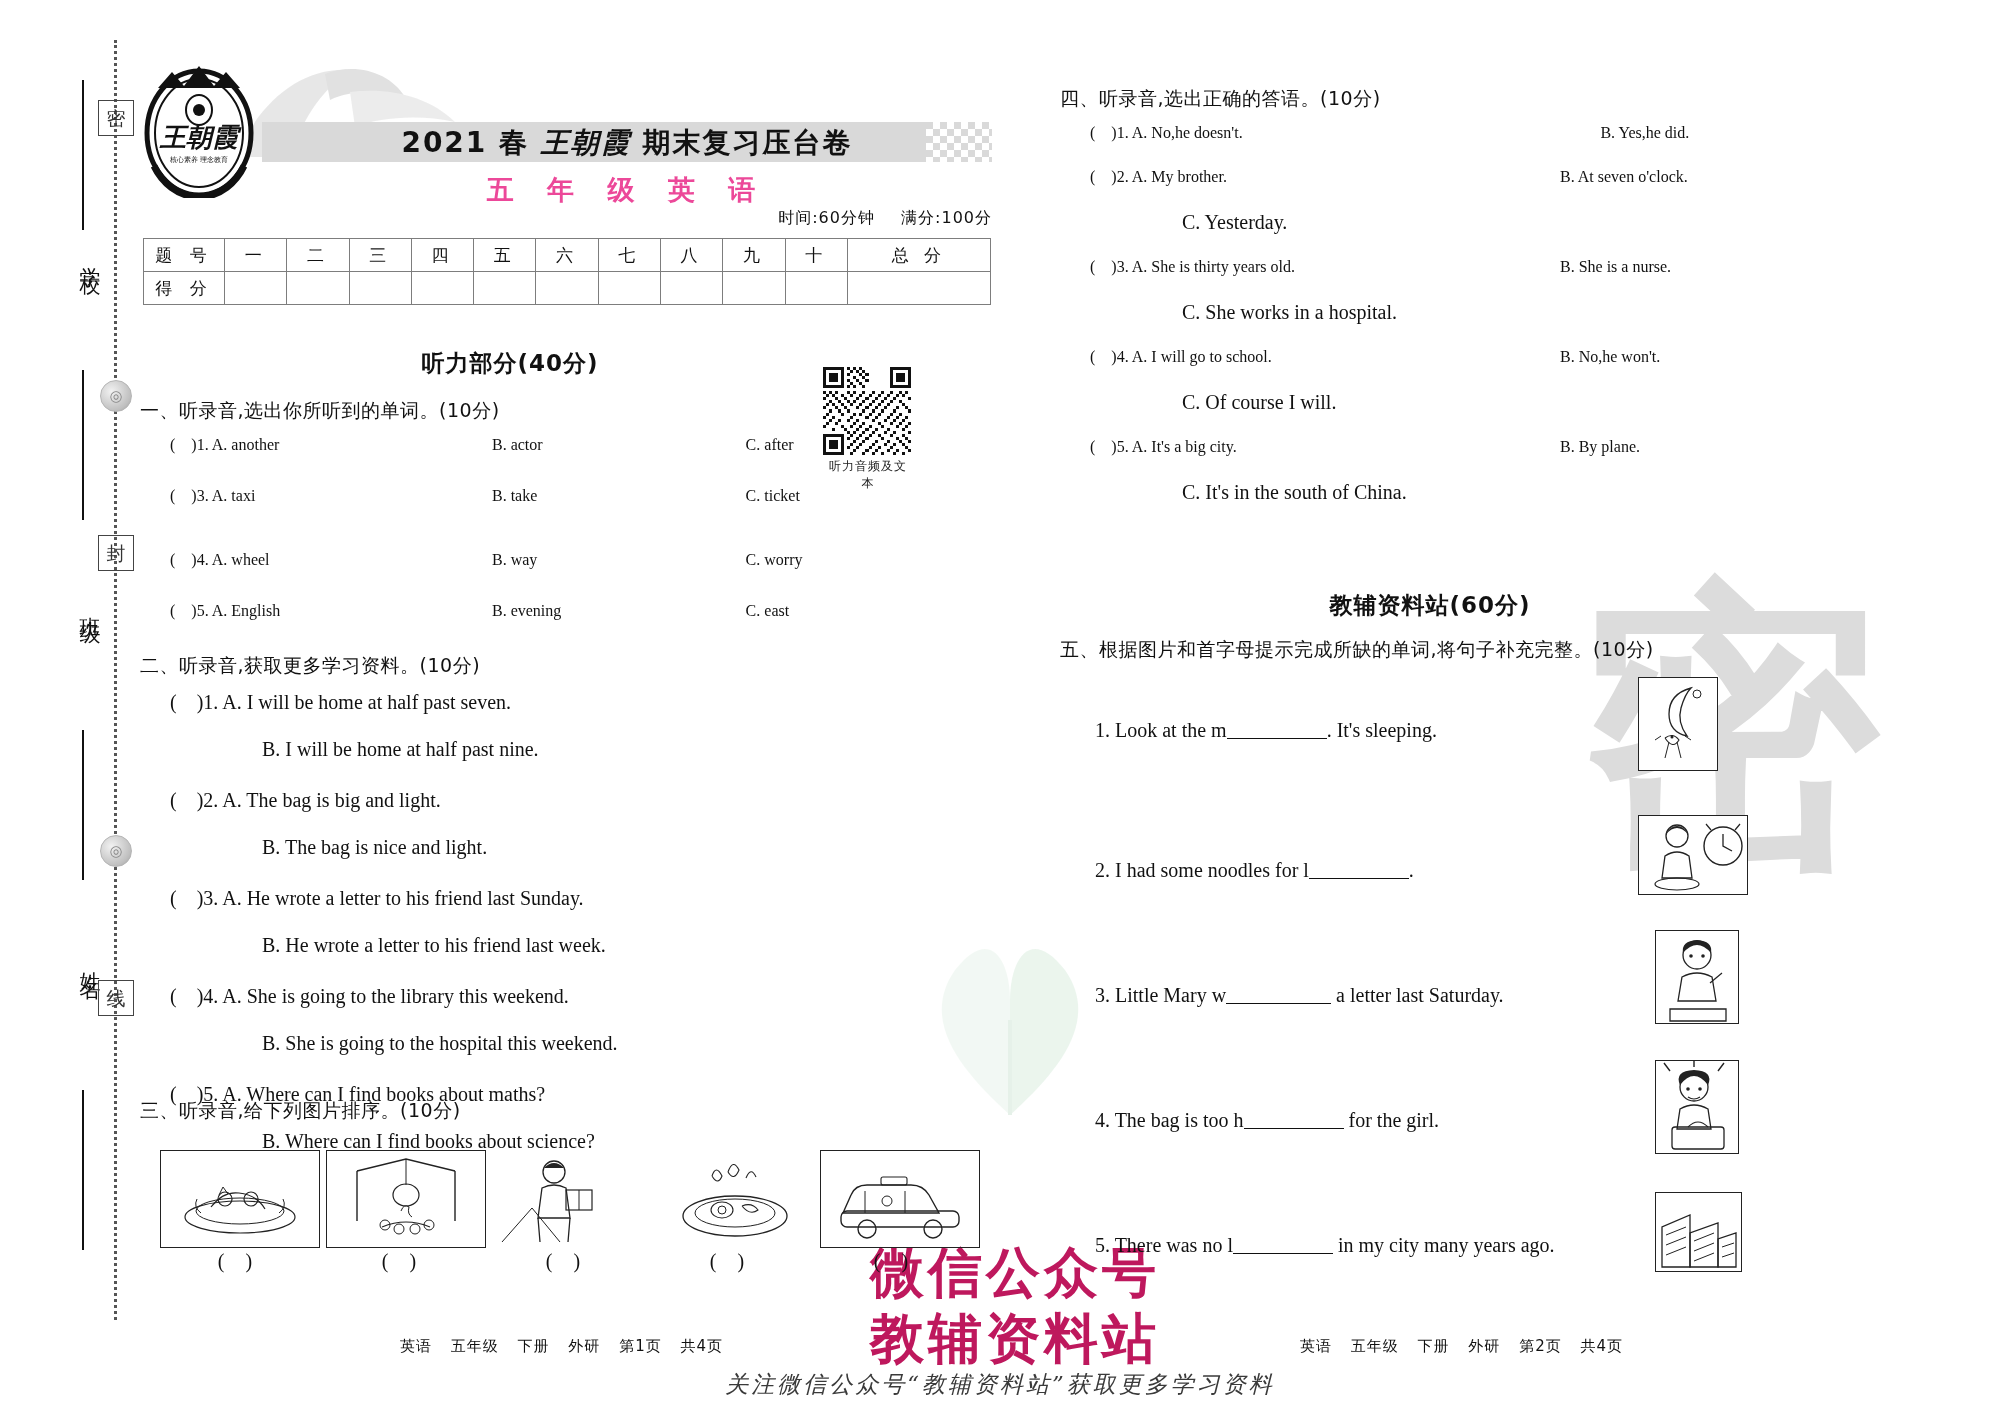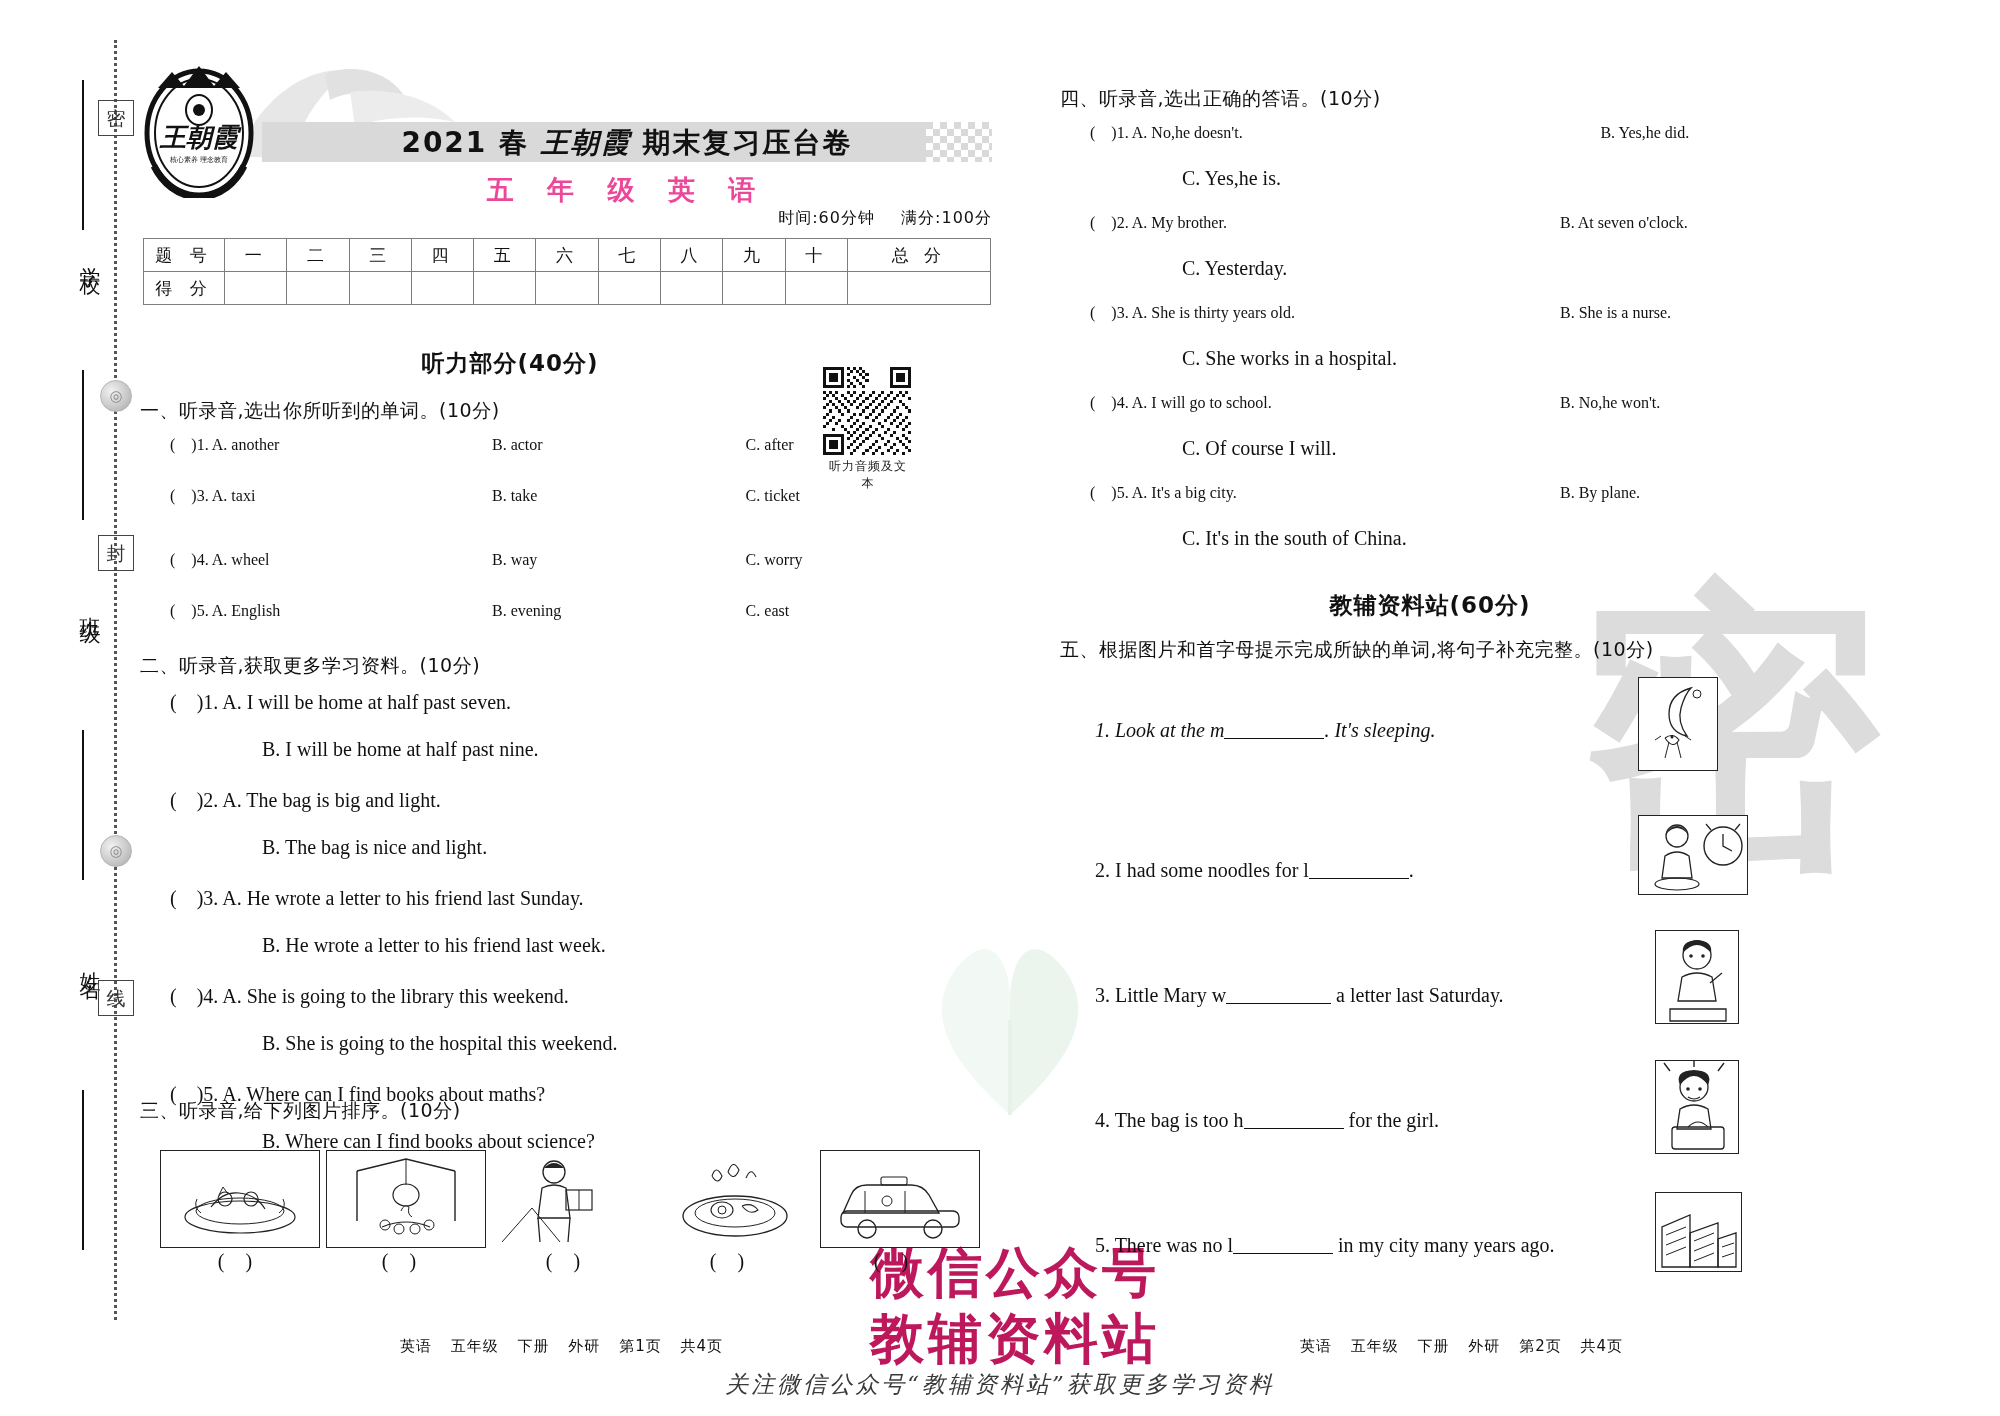--- a/index.html
+++ b/index.html
@@ -586,21 +586,20 @@
 
   <div class="col col-right">
 
     <div class="sec-head" style="position:absolute;top:86px;left:0;">四、听录音,选出正确的答语。(10分)</div>
 
     <div style="position:absolute;top:124px;left:30px;width:840px;">
       <div class="opt-row" style="margin-top:0;gap:41px;">
         <div class="c1" style="width:470px;"><span class="paren">(&nbsp;&nbsp;&nbsp;&nbsp;)</span><span>1.</span> <span>A. No,he doesn't.</span></div>
         <div class="c2" style="width:330px;">B. Yes,he did.</div>
       </div>
-      <div class="q sub" style="margin-top:26px;">C. Yes,he is.</div>
 
       <div class="opt-row" style="margin-top:26px;">
         <div class="c1" style="width:470px;"><span class="paren">(&nbsp;&nbsp;&nbsp;&nbsp;)</span><span>2.</span> <span>A. My brother.</span></div>
         <div class="c2" style="width:330px;">B. At seven o'clock.</div>
       </div>
       <div class="q sub" style="margin-top:26px;">C. Yesterday.</div>
 
       <div class="opt-row" style="margin-top:26px;">
         <div class="c1" style="width:470px;"><span class="paren">(&nbsp;&nbsp;&nbsp;&nbsp;)</span><span>3.</span> <span>A. She is thirty years old.</span></div>
         <div class="c2" style="width:330px;">B. She is a nurse.</div>
@@ -618,21 +617,21 @@
         <div class="c2" style="width:330px;">B. By plane.</div>
       </div>
       <div class="q sub" style="margin-top:26px;">C. It's in the south of China.</div>
     </div>
 
     <div class="part-head" style="position:absolute;top:590px;left:0;width:740px;">教辅资料站(60分)</div>
 
     <div class="sec-head" style="position:absolute;top:637px;left:0;">五、根据图片和首字母提示完成所缺的单词,将句子补充完整。(10分)</div>
   </div>
 
-  <div class="fill-item" style="left:1095px;top:718px;font-style:italic;">
+  <div class="fill-item" style="left:1095px;top:718px;">
     <span>1.</span>
     <span>Look at the</span>
     <span>m</span><span class="blankline" style="width:100px;"></span><span>. It's sleeping.</span>
   </div>
   <div class="fill-pic" style="left:1638px;top:677px;width:78px;height:92px;">
     <svg viewBox="0 0 78 92" width="78" height="92">
       <path d="M52 10 q-22 6 -22 26 q0 18 18 22 q-10 -14 -6 -28 q4 -14 10 -20 Z" fill="none" stroke="#222" stroke-width="1.3"></path>
       <circle cx="58" cy="16" r="4" fill="none" stroke="#222" stroke-width="1"></circle>
       <path d="M26 60 q8 -6 14 2 q-6 10 -14 -2" fill="none" stroke="#222" stroke-width="1.1"></path>
       <path d="M30 64 l-4 16 M38 64 l4 16" stroke="#222" stroke-width="1"></path>

